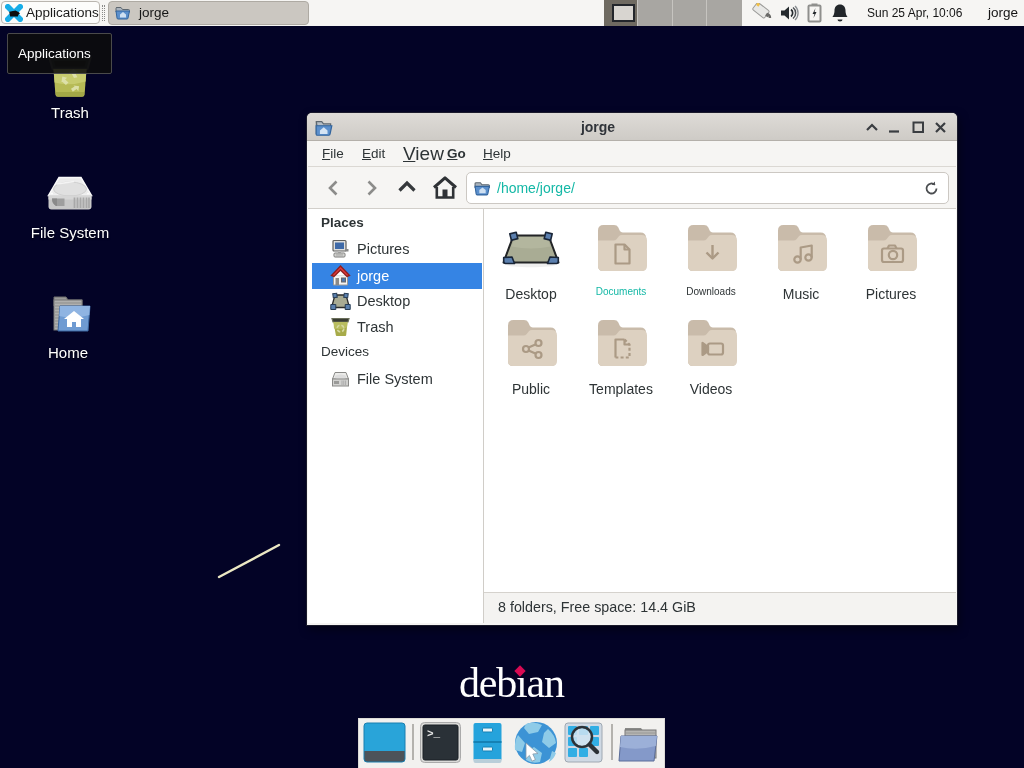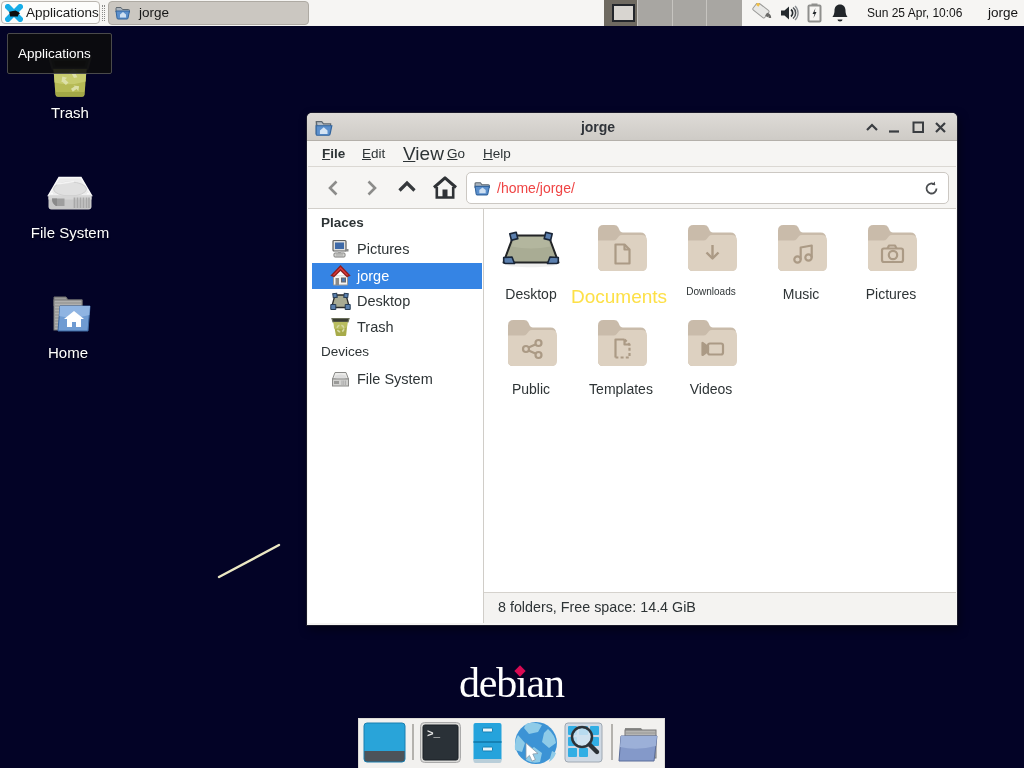--- a/index.html
+++ b/index.html
@@ -131,24 +131,24 @@
 <svg class="abs" style="left:863px;top:119px" width="90" height="17" viewBox="0 0 90 17">
   <g stroke="#3a3d41" stroke-width="2.2" fill="none">
     <path d="M4,11 L9,6 L14,11"></path>
     <path d="M26,12.5 h10"></path>
     <rect x="50.5" y="3.5" width="9.5" height="9.5" stroke-width="2"></rect>
     <path d="M73,4 l9,9 M82,4 l-9,9"></path>
   </g>
 </svg>
 
 <div class="abs" style="left:308px;top:141px;width:648px;height:26px;background:#f6f5f3;border-bottom:1px solid #dbd8d3;"></div>
-<div class="abs" style="left:322px;top:141px;height:26px;line-height:26px;font-size:13.5px;color:#2e3436;font-weight:bold;"><u>F</u>ile</div>
+<div class="abs" style="left:322px;top:141px;height:26px;line-height:26px;font-size:13.5px;color:#2e3436;"><u>F</u>ile</div>
 <div class="abs" style="left:362px;top:141px;height:19px;line-height:26px;font-size:13.5px;color:#2e3436;"><u>E</u>dit</div>
 <div class="abs" style="left:403px;top:141px;height:26px;line-height:26px;font-size:19px;color:#2e3436;"><u>V</u>iew</div>
-<div class="abs" style="left:447px;top:141px;height:26px;line-height:26px;font-size:13.5px;color:#2e3436;"><u>G</u>o</div>
+<div class="abs" style="left:447px;top:141px;height:26px;line-height:26px;font-size:13.5px;color:#2e3436;font-weight:bold;"><u>G</u>o</div>
 <div class="abs" style="left:483px;top:141px;height:26px;line-height:26px;font-size:13.5px;color:#2e3436;"><u>H</u>elp</div>
 
 <div class="abs" style="left:308px;top:167px;width:648px;height:42px;background:#f6f5f3;border-bottom:1px solid #d2cfca;"></div>
 <svg class="abs" style="left:325px;top:179px" width="17" height="18" viewBox="0 0 17 18">
     <path d="M11.5,2.5 L5,9 L11.5,15.5" stroke="#8c8c8a" stroke-width="2.6" fill="none"></path>
   </svg>
 <svg class="abs" style="left:363px;top:179px" width="17" height="18" viewBox="0 0 17 18">
     <path d="M5.5,2.5 L12,9 L5.5,15.5" stroke="#8c8c8a" stroke-width="2.6" fill="none"></path>
   </svg>
 <svg class="abs" style="left:397px;top:179px" width="20" height="17" viewBox="0 0 20 17">
@@ -159,21 +159,21 @@
   <path d="M4.8,11 V21.5 H21.2 V11" stroke="#2f3236" stroke-width="2.6" fill="none"></path>
   <rect x="10.5" y="13.5" width="5" height="8" fill="#2f3236"></rect>
 </svg>
 
 <div class="abs" style="left:466px;top:172px;width:483px;height:32px;background:#fff;border:1px solid #ccc8c3;border-radius:5px;"></div>
 <svg class="abs" style="left:474px;top:180px" width="17" height="17" viewBox="0 0 16 16">
   <path d="M1.5,2.5 h4.5 l1.5,2 h6 a1,1 0 0 1 1,1 v1.5 H1 V3.5 a1,1 0 0 1 1,-1 z" fill="#aab3bd" stroke="#5d6770" stroke-width="1"></path>
   <path d="M1,6 H14.5 L13,13 a1,1 0 0 1 -1,1 H3 a1,1 0 0 1 -1,-1 z" fill="#5b8fcc" stroke="#33659e" stroke-width="1"></path>
   <path d="M5,9.5 l3,-2.5 3,2.5 v3 H5 z" fill="#cfe0f2"></path>
 </svg>
-<div class="abs" style="left:497px;top:172px;height:32px;line-height:32px;font-size:14px;color:#ef4444;">/home/jorge/</div>
+<div class="abs" style="left:497px;top:172px;height:32px;line-height:32px;font-size:14px;color:#14b8a6;">/home/jorge/</div>
 <svg class="abs" style="left:923px;top:180px" width="17" height="17" viewBox="0 0 17 17">
   <path d="M13.5,8.5 a5,5 0 1 1 -1.6,-3.7" stroke="#4a4d50" stroke-width="1.8" fill="none"></path>
   <path d="M12,1.5 v3.5 h-3.5 z" fill="#4a4d50"></path>
 </svg>
 
 <div class="abs" style="left:308px;top:209px;width:175px;height:414px;background:#fff;"></div>
 <div class="abs" style="left:483px;top:209px;width:1px;height:414px;background:#d0cdc8;"></div>
 <div class="abs" style="left:484px;top:209px;width:472px;height:383px;background:#fff;"></div>
 
 <div class="abs" style="left:321px;top:215px;font-size:13.5px;font-weight:bold;color:#2e3436;">Places</div>
@@ -296,21 +296,21 @@
 <svg class="abs" style="left:685px;top:317px" width="52" height="52" viewBox="0 0 52 52">
   <path d="M3,44 V8.5 q0,-5.5 5.5,-5.5 h10.5 q3,0 4.2,2.3 l1.6,3.4 q0.9,1.8 3,1.8 h17.7 q5.5,0 5.5,5.5 V44 q0,5 -5,5 H8 q-5,0 -5,-5 z" fill="#c9bbaa"></path>
   <path d="M3,18.5 h15.5 q2,0 3,-1.2 l2.4,-3 q1,-1.2 3,-1.2 h19.6 q5.5,0 5.5,5.5 V44 q0,5 -5,5 H8 q-5,0 -5,-5 z" fill="#ddd1c1"></path>
   <g transform="translate(27.5,32)" stroke="#ab9a85" stroke-width="2.2" fill="none" stroke-linejoin="round">
     <path d="M-4.5,-2 L-10,-6 V6 L-4.5,2 z" fill="#ab9a85"></path>
     <rect x="-4.5" y="-5.5" width="15" height="11" rx="2"></rect>
   </g>
 </svg>
 
 <div class="abs" style="left:481px;top:286px;width:100px;text-align:center;font-size:14px;color:#2e3436;">Desktop</div>
-<div class="abs" style="left:571px;top:286px;width:100px;font-size:19px;color:#fde047;">Documents</div>
+<div class="abs" style="left:571px;top:286px;width:100px;text-align:center;font-size:10px;color:#14b8a6;">Documents</div>
 <div class="abs" style="left:661px;top:286px;width:100px;text-align:center;font-size:10px;color:#2e3436;">Downloads</div>
 <div class="abs" style="left:751px;top:286px;width:100px;text-align:center;font-size:14px;color:#2e3436;">Music</div>
 <div class="abs" style="left:841px;top:286px;width:100px;text-align:center;font-size:14px;color:#2e3436;">Pictures</div>
 <div class="abs" style="left:481px;top:381px;width:100px;text-align:center;font-size:14px;color:#2e3436;">Public</div>
 <div class="abs" style="left:571px;top:381px;width:100px;text-align:center;font-size:14px;color:#2e3436;">Templates</div>
 <div class="abs" style="left:661px;top:381px;width:100px;text-align:center;font-size:14px;color:#2e3436;">Videos</div>
 
 <div class="abs" style="left:484px;top:592px;width:472px;height:31px;background:#f4f3f1;border-top:1px solid #d5d2cd;"></div>
 <div class="abs" style="left:498px;top:592px;height:31px;line-height:31px;font-size:14.3px;color:#2e3436;">8 folders, Free space: 14.4 GiB</div>
 

